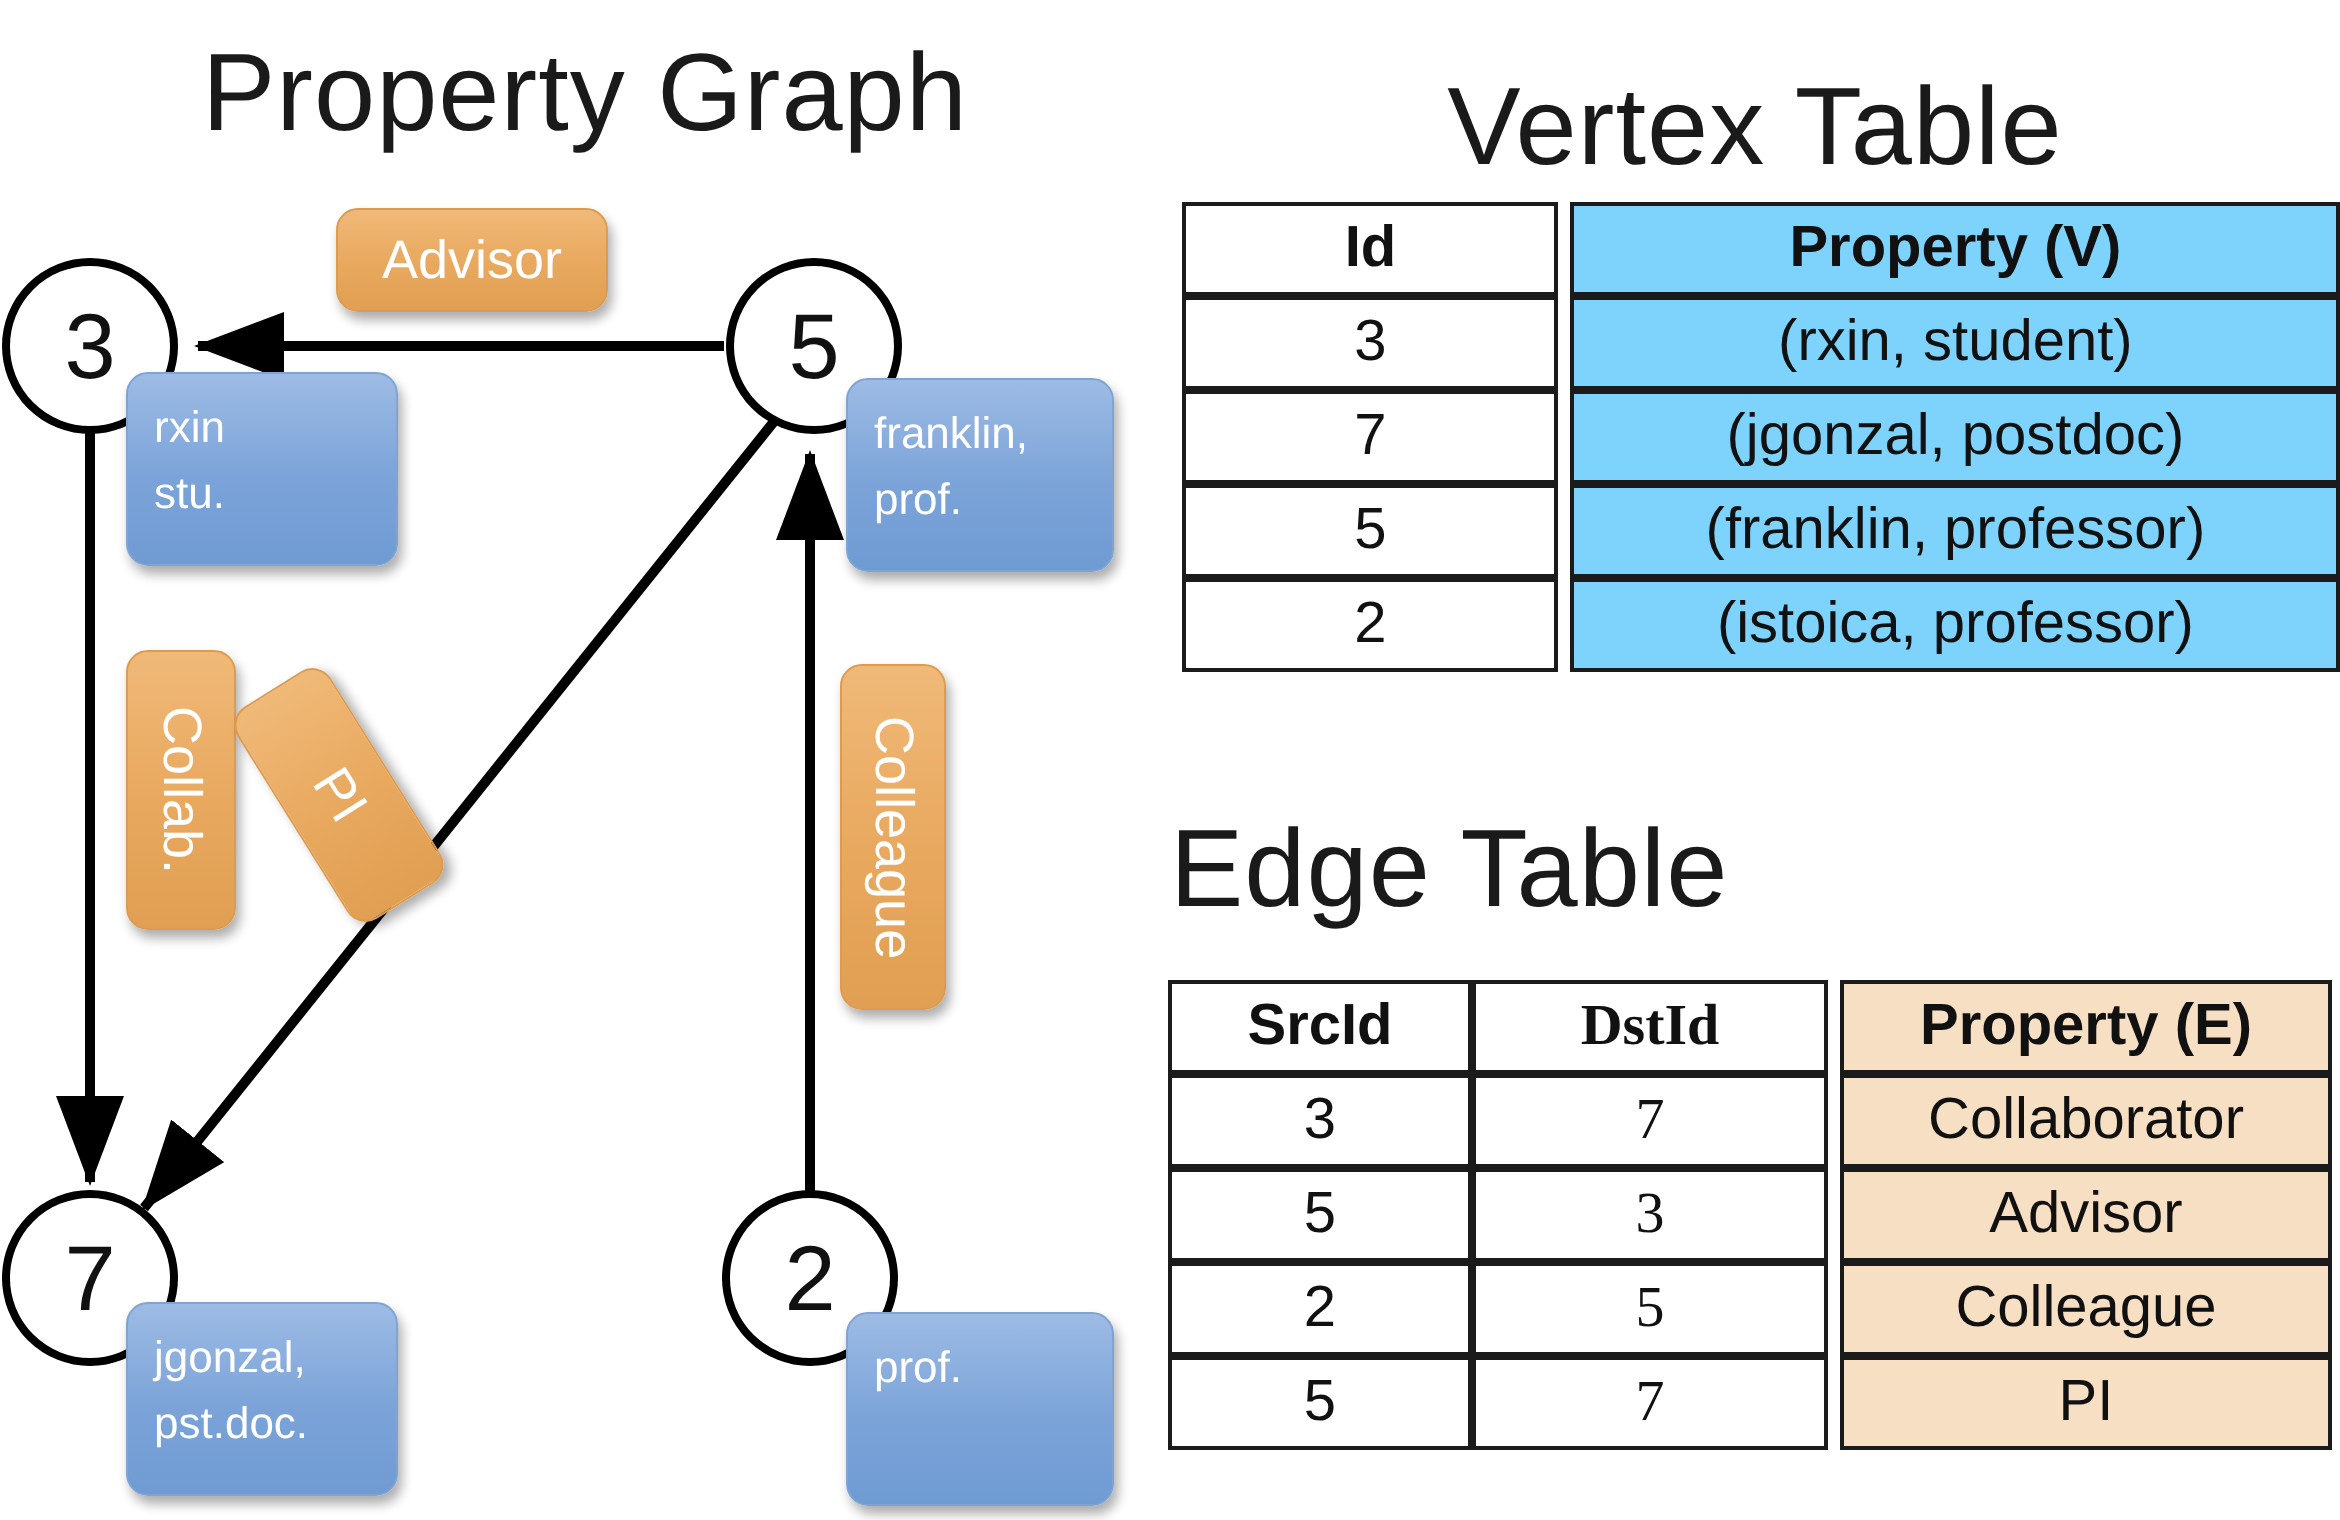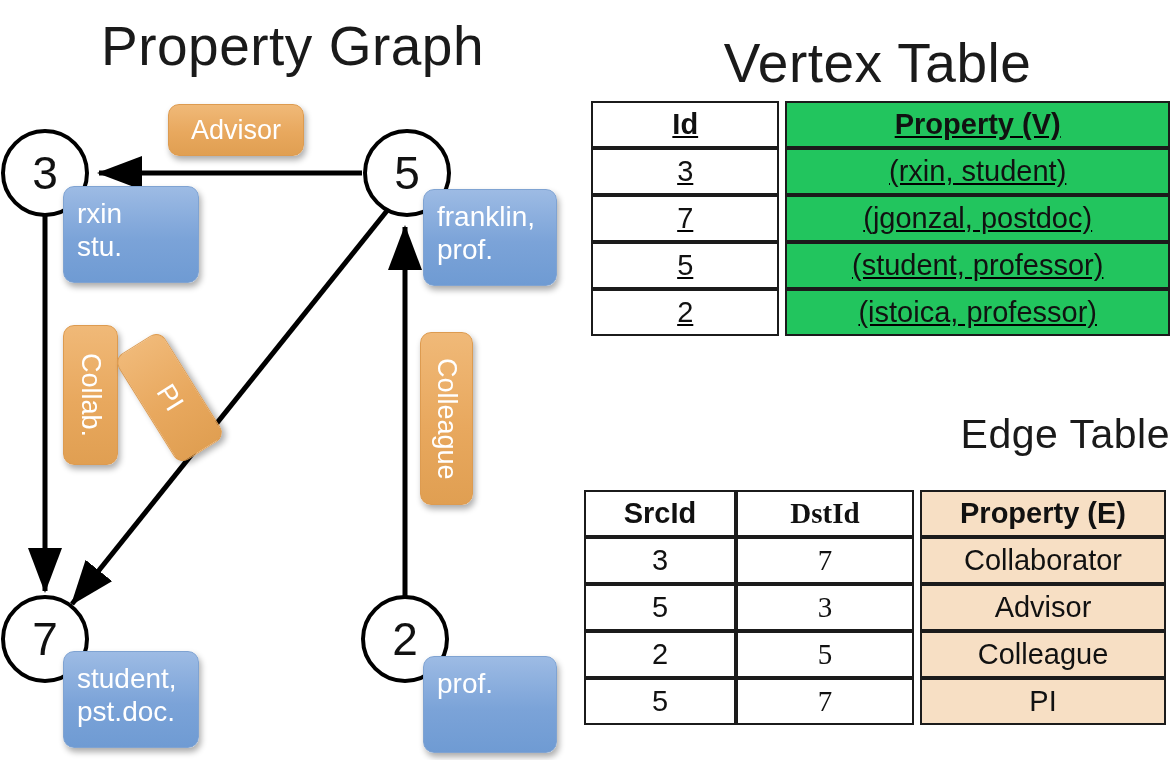--- a/index.html
+++ b/index.html
@@ -14,21 +14,21 @@
   .big-title{
     position:absolute;
     font-family:"Liberation Sans", sans-serif;
     font-weight:300;
     color:#1a1a1a;
     white-space:nowrap;
     letter-spacing:.5px;
   }
   #title-property-graph{left:0;top:12px;width:585px;text-align:center;font-size:55px;line-height:68px;}
   #title-vertex-table{left:585px;top:6px;width:585px;text-align:center;font-size:55px;line-height:68px;margin-top:23px;}
-  #title-edge-table{left:585px;top:400px;width:585px;text-align:right;font-size:41px;line-height:68px;}
+  #title-edge-table{left:585px;top:400px;width:585px;text-align:left;font-size:55px;line-height:68px;}
 
   
   #graph{position:absolute;left:0;top:85px;width:585px;height:675px;}
   #graph svg{position:absolute;left:0;top:0;}
 
   .node-circle{
     position:absolute;
     width:88px;height:88px;border-radius:50%;
     background:#ffffff;border:4px solid #000000;
     box-sizing:border-box;
@@ -38,21 +38,21 @@
     z-index:5;
   }
 
   .prop-box{
     position:absolute;
     background:linear-gradient(to bottom,#9dbbe4 0%,#7ba3d8 55%,#6f9bd3 100%);
     border:1px solid #7fa3d2;
     border-radius:11px;
     box-shadow:2px 4px 6px rgba(0,0,0,.33);
     color:#ffffff;
-    font-size:28px;line-height:33px;
+    font-size:22px;line-height:33px;
     font-family:"Liberation Sans", sans-serif;
     font-weight:300;
     padding:10px 0 0 13px;
     box-sizing:border-box;
     z-index:6;
   }
 
   .edge-label{
     position:absolute;
     background:linear-gradient(to bottom,#f0b978 0%,#e8a85e 55%,#e09f52 100%);
@@ -76,24 +76,24 @@
     font-family:"Liberation Sans", sans-serif;
     font-weight:300;
     font-size:29px;
     color:#111;
     text-align:center;
     height:43px;
     padding:0;
   }
   .tbl td.hdr{font-weight:bold;font-size:29px;}
   .gapcol{border:none !important;width:6px;padding:0;}
-  .fill-v{background:#22c55e;}
+  .fill-v{background:#7dd3fc;}
   .fill-e{background:#f7dfc4;}
 
-  #vertex-table{left:591px;top:101px;text-decoration:underline;}
+  #vertex-table{left:591px;top:101px;}
   #vertex-table td.c-id{width:186px;}
   #vertex-table td.c-prop{width:383px;}
 
   #edge-table{left:584px;top:490px;}
   #edge-table td.c-src{width:148px;}
   #edge-table td.c-dst{width:174px;font-family:Liberation Serif, serif;}
   #edge-table td.c-prop{width:242px;}
 </style>
 </head>
 <body>
@@ -141,21 +141,21 @@
       <div>rxin</div>
       <div>stu.</div>
     </div>
 
     <div class="prop-box" style="left:423px;top:104px;width:134px;height:97px;">
       <div>franklin,</div>
       <div>prof.</div>
     </div>
 
     <div class="prop-box" style="left:63px;top:566px;width:136px;height:97px;">
-      <div>student,</div>
+      <div>jgonzal,</div>
       <div>pst.doc.</div>
     </div>
 
     <div class="prop-box" style="left:423px;top:571px;width:134px;height:97px;">
       <div>prof.</div>
     </div>
 
     <div class="edge-label" style="left:168px;top:19px;width:136px;height:52px;">
       <span>Advisor</span>
     </div>
@@ -186,21 +186,21 @@
         <td class="c-prop fill-v">(rxin, student)</td>
       </tr>
       <tr>
         <td class="c-id">7</td>
         <td class="gapcol"></td>
         <td class="c-prop fill-v">(jgonzal, postdoc)</td>
       </tr>
       <tr>
         <td class="c-id">5</td>
         <td class="gapcol"></td>
-        <td class="c-prop fill-v">(student, professor)</td>
+        <td class="c-prop fill-v">(franklin, professor)</td>
       </tr>
       <tr>
         <td class="c-id">2</td>
         <td class="gapcol"></td>
         <td class="c-prop fill-v">(istoica, professor)</td>
       </tr>
     </tbody>
   </table>
 
   <table class="tbl" id="edge-table">

